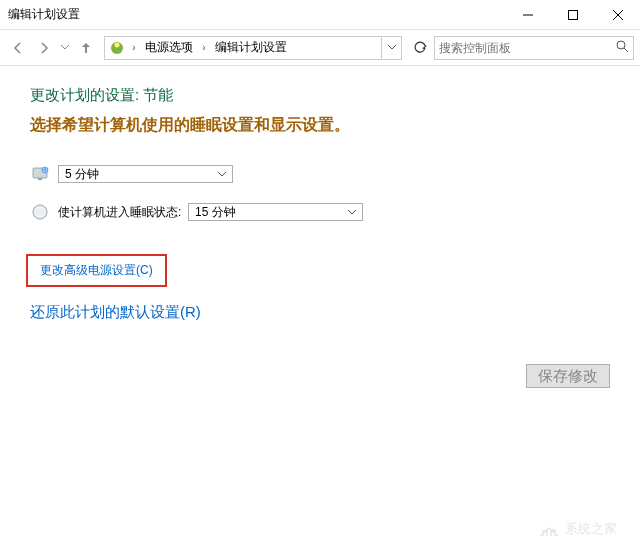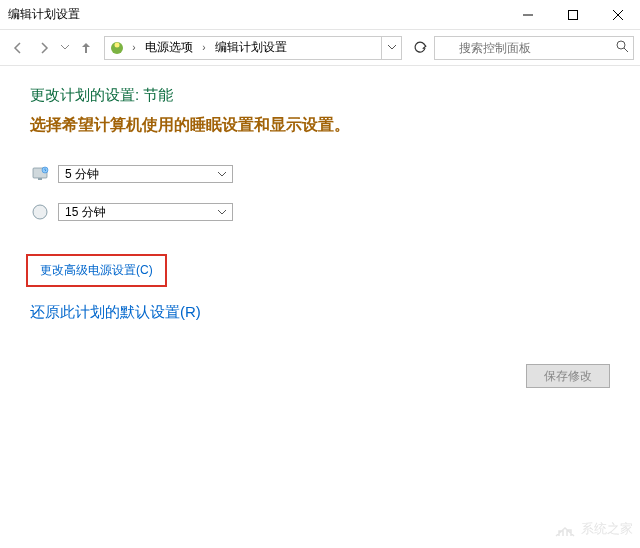--- a/index.html
+++ b/index.html
@@ -16,42 +16,42 @@
     .nav-dropdown-arrow { width: 14px; height: 24px; display: flex; align-items: center; justify-content: center; color: #888; }
     .nav-up { width: 24px; height: 24px; display: flex; align-items: center; justify-content: center; color: #888; }
     .breadcrumb-bar { flex: 1; height: 24px; border: 1px solid #ccc; display: flex; align-items: center; margin: 0 4px; position: relative; }
     .breadcrumb-icon { width: 20px; height: 20px; margin-left: 2px; display: flex; align-items: center; justify-content: center; }
     .breadcrumb-arrow { width: 14px; height: 24px; display: flex; align-items: center; justify-content: center; color: #555; font-size: 10px; }
     .breadcrumb-item { padding: 0 4px; color: #000; font-size: 12px; }
     .breadcrumb-end-controls { margin-left: auto; display: flex; align-items: center; }
     .breadcrumb-chevron { width: 20px; height: 22px; display: flex; align-items: center; justify-content: center; border-left: 1px solid #ccc; color: #555; }
     .refresh-btn { width: 24px; height: 24px; display: flex; align-items: center; justify-content: center; color: #333; border: 1px solid transparent; }
     .search-box { width: 200px; height: 24px; border: 1px solid #ccc; display: flex; align-items: center; padding: 0 4px; position: relative; }
-    .search-input { border: none; outline: none; font-size: 12px; color: #15803d; flex: 1; font-family: inherit; margin-left: 20px; }
+    .search-input { border: none; outline: none; font-size: 12px; color: #15803d; flex: 1; font-family: inherit; }
     .search-icon { color: #555; }
     
     .content { padding: 20px 30px; }
     .heading { color: #0c6b3f; font-size: 15px; font-weight: normal; margin-bottom: 10px; }
     .description { color: #a16207; font-size: 16px; margin-bottom: 28px; font-weight: bold; }
     
     .setting-row { display: flex; align-items: center; margin-bottom: 18px; }
     .setting-icon { width: 20px; height: 20px; margin-right: 8px; display: flex; align-items: center; justify-content: center; }
     .setting-label { width: 130px; color: #000; }
     .setting-dropdown { width: 175px; height: 18px; border: 1px solid #adadad; background: #fff; display: flex; align-items: center; padding: 0 6px; justify-content: space-between; }
     .dropdown-chevron { color: #555; font-size: 9px; }
     
     .link-box { border: 2px solid #d93025; display: inline-block; padding: 6px 12px; margin-top: 14px; margin-bottom: 16px; margin-left: -4px; }
     .link { color: #0066cc; font-size: 12px; cursor: pointer; }
     .link-secondary { display: inline-block; color: #0066cc; font-size: 15px; cursor: pointer; margin-left: 0; }
     
     .footer { position: absolute; bottom: 160px; right: 30px; display: flex; gap: 10px; }
-    .btn { width: 84px; height: 24px; border: 1px solid #adadad; background: #e1e1e1; font-size: 12px; font-family: inherit; display: flex; align-items: center; justify-content: center; }
+    .btn { width: 84px; height: 24px; border: 1px solid #adadad; background: #e1e1e1; font-size: 15px; font-family: inherit; display: flex; align-items: center; justify-content: center; }
     .btn.disabled { color: #888; }
     
-    .watermark { position: absolute; bottom: 10px; right: 7px; color: #cfcfcf; font-size: 13px; display: flex; align-items: center; gap: 4px; opacity: 0.55; }
+    .watermark { position: absolute; bottom: 10px; right: 23px; color: #cfcfcf; font-size: 13px; display: flex; align-items: center; gap: 4px; opacity: 0.55; }
   </style>
 </head>
 <body>
 
 <div class="titlebar">
   <span class="titlebar-text">编辑计划设置</span>
   <div class="titlebar-controls">
     <div class="titlebar-btn">
       <svg viewBox="0 0 10 10">
           <line x1="0" y1="5" x2="10" y2="5" stroke="currentColor" stroke-width="1"></line>
@@ -152,20 +152,21 @@
     </div>
   </div>
 
   <div class="setting-row">
     <div class="setting-icon">
       <svg width="18" height="18" viewBox="0 0 18 18">
           <circle cx="9" cy="9" r="7" fill="#eceff1" stroke="#607d8b" stroke-width="0.7"></circle>
           <path d="M9 2 A7 7 0 0 1 9 16 A5 5 0 0 0 9 2" fill="#455a64"></path>
         </svg>
     </div>
+    <span class="setting-label">使计算机进入睡眠状态:</span>
     <div class="setting-dropdown">
       <span>15 分钟</span>
       <span class="dropdown-chevron">
         <svg width="8" height="5" viewBox="0 0 8 5">
             <path d="M0 0 L4 4 L8 0" fill="none" stroke="#555" stroke-width="1"></path>
           </svg>
       </span>
     </div>
   </div>
 

